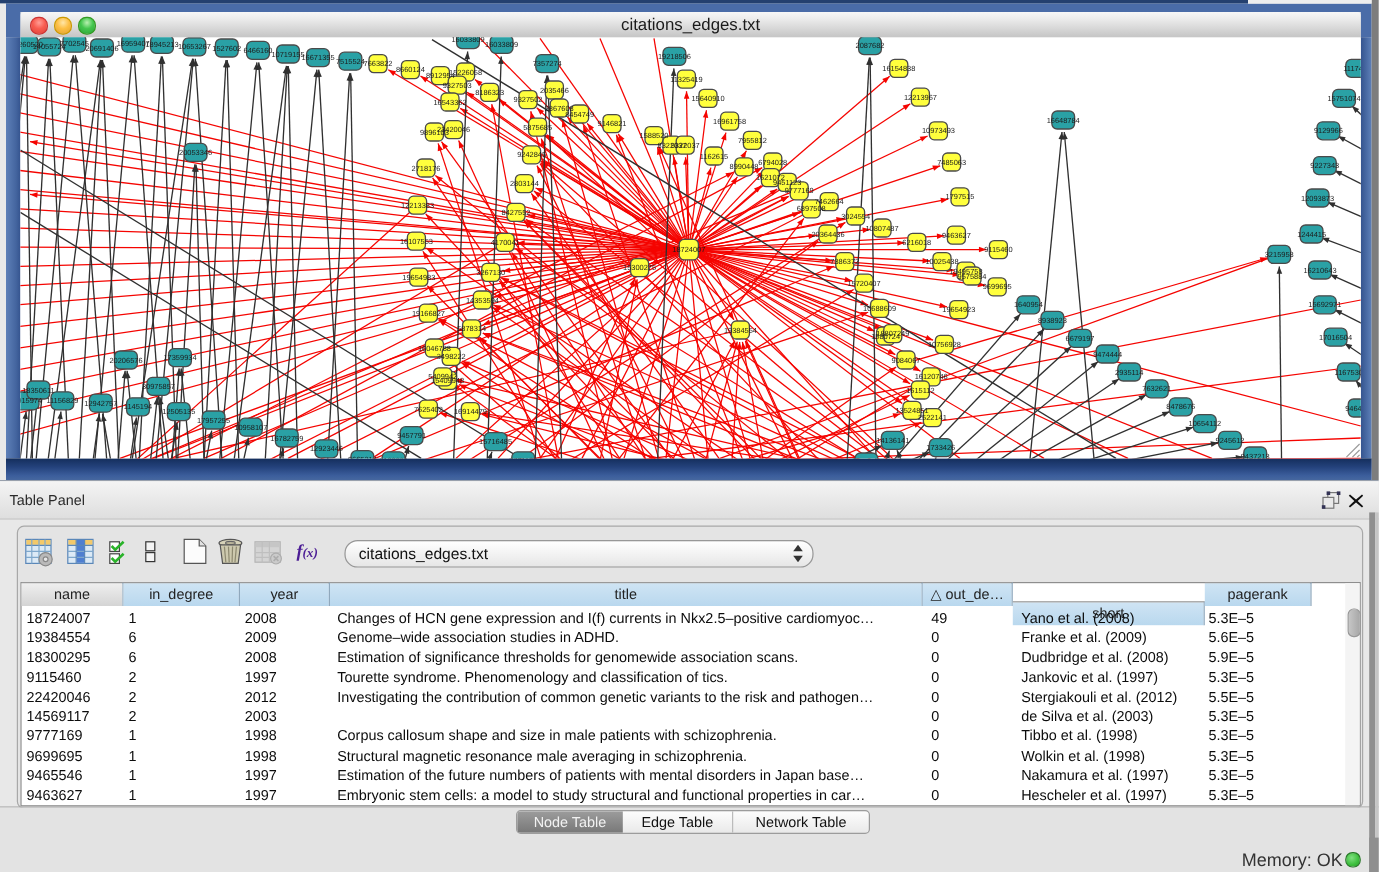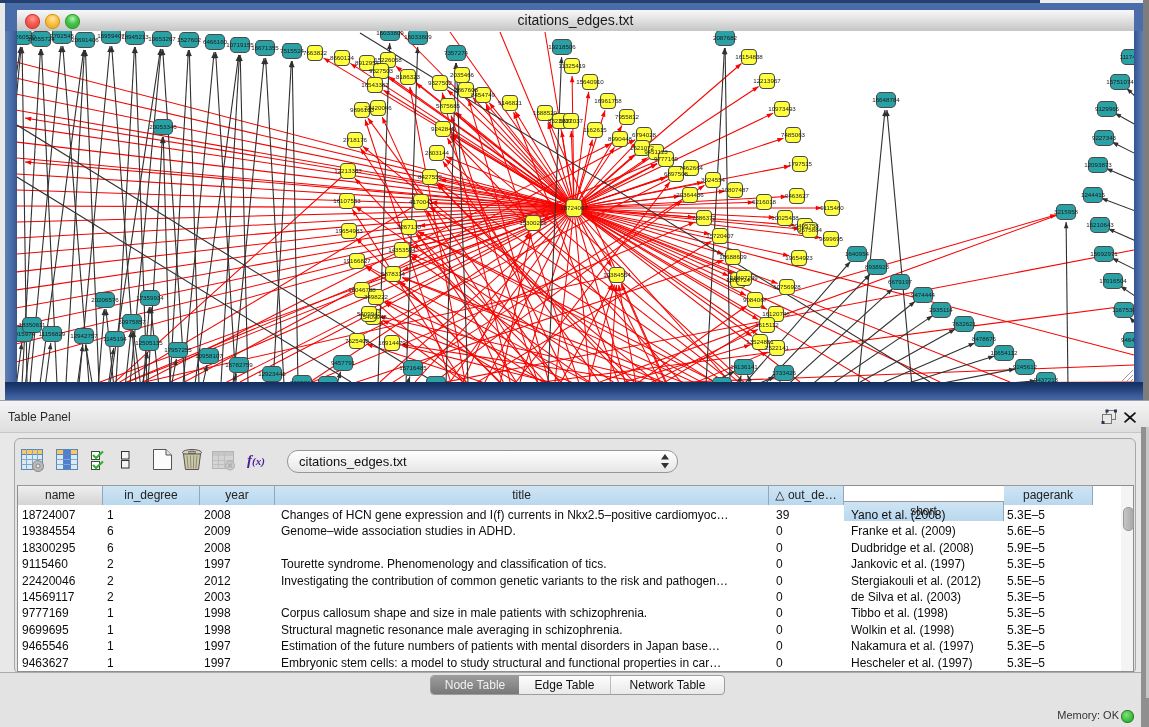--- a/index.html
+++ b/index.html
@@ -951,37 +951,38 @@
 <div class="hdr" style="left:275px;width:493px;">title</div>
 <div class="hdr" style="left:769px;width:74px;">△ out_de…</div>
 <div class="hdr" style="left:844px;width:159px;margin-top:16px;">short</div>
 <div class="hdr" style="left:1004px;width:88px;">pagerank</div>
 
 <div class="row" style="top:507px">
     <span style="left:22px">18724007</span>
     <span style="left:107px">1</span>
     <span style="left:204px">2008</span>
     <span style="left:281px">Changes of HCN gene expression and I(f) currents in Nkx2.5–positive cardiomyoc…</span>
-    <span style="left:776px">39</span>
+    <span style="left:776px">49</span>
     <span style="left:851px">Yano et al. (2008)</span>
     <span style="left:1007px">5.3E–5</span>
   </div>
 <div class="row" style="top:523px">
     <span style="left:22px">19384554</span>
     <span style="left:107px">6</span>
     <span style="left:204px">2009</span>
     <span style="left:281px">Genome–wide association studies in ADHD.</span>
     <span style="left:776px">0</span>
     <span style="left:851px">Franke et al. (2009)</span>
     <span style="left:1007px">5.6E–5</span>
   </div>
 <div class="row" style="top:540px">
     <span style="left:22px">18300295</span>
     <span style="left:107px">6</span>
     <span style="left:204px">2008</span>
+    <span style="left:281px">Estimation of significance thresholds for genomewide association scans.</span>
     <span style="left:776px">0</span>
     <span style="left:851px">Dudbridge et al. (2008)</span>
     <span style="left:1007px">5.9E–5</span>
   </div>
 <div class="row" style="top:556px">
     <span style="left:22px">9115460</span>
     <span style="left:107px">2</span>
     <span style="left:204px">1997</span>
     <span style="left:281px">Tourette syndrome. Phenomenology and classification of tics.</span>
     <span style="left:776px">0</span>
@@ -1047,18 +1048,18 @@
 
 <div class="abs" style="left:0;top:672px;width:1149px;height:1px;background:#ababab"></div>
 <div class="abs" style="left:0;top:673px;width:1149px;height:54px;background:#e3e3e3"></div>
 <div class="abs" style="left:430px;top:675px;width:293px;height:18px;border:1px solid #9c9c9c;
  border-radius:4px;overflow:hidden;font-size:12px;line-height:18px;text-align:center;background:linear-gradient(#fdfdfd,#e9e9e9)">
  <div style="position:absolute;left:0;top:0;width:88px;height:18px;background:linear-gradient(#9c9c9c,#787878);color:#f2f2f2">Node Table</div>
  <div style="position:absolute;left:88px;top:0;width:92px;height:18px;color:#111;border-right:1px solid #bbb;box-sizing:border-box">Edge Table</div>
  <div style="position:absolute;left:180px;top:0;width:113px;height:18px;color:#111">Network Table</div>
 </div>
 
-<div class="abs" style="right:30px;top:709px;font-size:11px;color:#333">Memory: OK</div>
+<div class="abs" style="right:30px;top:709px;font-size:15px;color:#333">Memory: OK</div>
 <div class="abs" style="left:1121px;top:710px;width:11px;height:11px;border-radius:6px;
  background:radial-gradient(circle at 40% 35%, #7fe07f 0%, #3cbe3c 60%, #2f9a2f 100%);border:1px solid #2a7a2a"></div>
 <div class="abs" style="left:1141px;top:427px;width:5px;height:300px;background:#909090"></div>
 <div class="abs" style="left:1146px;top:427px;width:3px;height:300px;background:#c6c6c6"></div>
 <div class="abs" style="left:1141px;top:698px;width:8px;height:29px;background:#8f8f8f"></div>
 
 </body></html>

